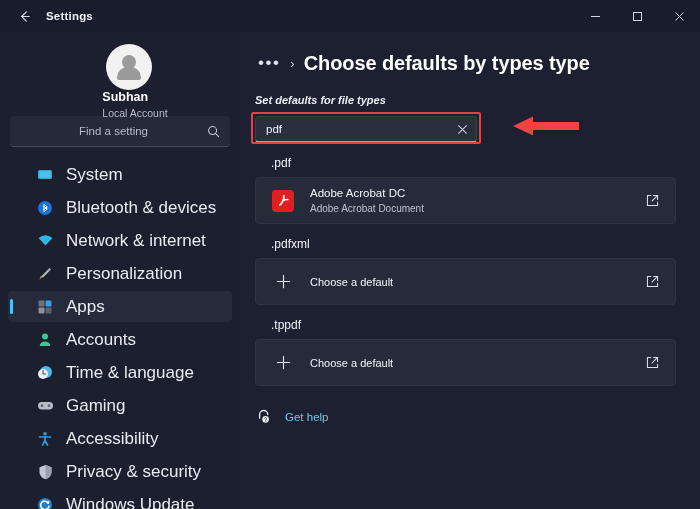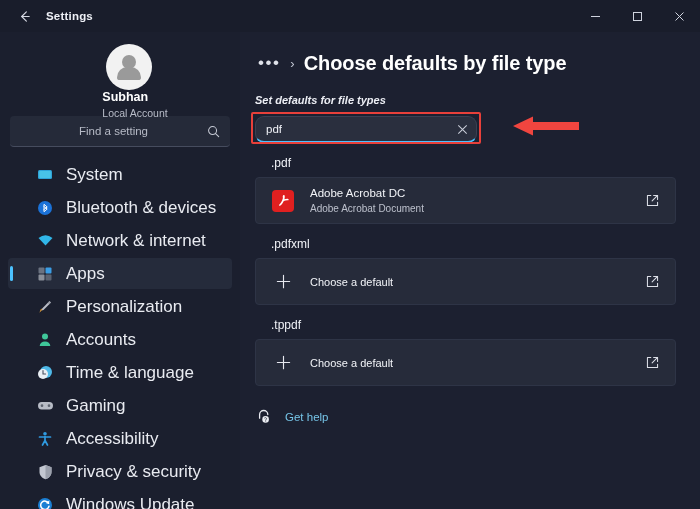--- a/index.html
+++ b/index.html
@@ -192,21 +192,21 @@
     width: 226px; height: 28px;
     border: 2px solid #e8403a;
     border-radius: 2px;
     pointer-events: none;
   }
   .searchbox {
     height: 24px;
     background: #2a2f3e;
     border: 1px solid #3a4052;
     border-bottom: 2px solid #4cc2ff;
-    border-radius: 9px;
+    border-radius: 4px;
     display: flex;
     align-items: center;
     padding: 0 4px 0 10px;
   }
   .searchbox .val {
     flex: 1;
     font-size: 11.5px;
     color: #f0f2f7;
   }
   .clear-x {
@@ -356,46 +356,46 @@
 
       <div class="navitem">
         <span class="navicon">
           <svg width="17" height="17" viewBox="0 0 17 17">
             <path d="M1.5 6 Q8.5 0.5 15.5 6 L8.5 13.5 Z" fill="#31b6e8"></path>
           </svg>
         </span>
         <span class="navlabel">Network &amp; internet</span>
       </div>
 
+      <div class="navitem">
+        <span class="navicon">
+          <svg width="16" height="16" viewBox="0 0 16 16">
+            <path d="M12.5 2 L14 3.5 L6.5 11 L4.6 11.6 L5.2 9.6 Z" fill="#b9bcc6"></path>
+            <path d="M5.2 9.6 L4.6 11.6 L2.4 13.8 L3.6 10.6 Z" fill="#e8a33d"></path>
+            <path d="M11.8 2.7 L13.3 4.2 L12.3 5.2 L10.8 3.7 Z" fill="#8e9099"></path>
+          </svg>
+        </span>
+        <span class="navlabel">Personalization</span>
+      </div>
+
       <div class="navitem selected">
         <span class="navicon">
           <svg width="16" height="16" viewBox="0 0 16 16">
             <rect x="1.5" y="1.5" width="6" height="6" rx="1" fill="#6b7280"></rect>
             <rect x="8.5" y="1.5" width="6" height="6" rx="1" fill="#3b9ee5"></rect>
             <rect x="1.5" y="8.5" width="6" height="6" rx="1" fill="#8a8f99"></rect>
             <rect x="8.5" y="8.5" width="6" height="6" rx="1" fill="#5b6270"></rect>
           </svg>
         </span>
         <span class="navlabel">Apps</span>
       </div>
 
       <div class="navitem">
         <span class="navicon">
           <svg width="16" height="16" viewBox="0 0 16 16">
-            <path d="M12.5 2 L14 3.5 L6.5 11 L4.6 11.6 L5.2 9.6 Z" fill="#b9bcc6"></path>
-            <path d="M5.2 9.6 L4.6 11.6 L2.4 13.8 L3.6 10.6 Z" fill="#e8a33d"></path>
-            <path d="M11.8 2.7 L13.3 4.2 L12.3 5.2 L10.8 3.7 Z" fill="#8e9099"></path>
-          </svg>
-        </span>
-        <span class="navlabel">Personalization</span>
-      </div>
-
-      <div class="navitem">
-        <span class="navicon">
-          <svg width="16" height="16" viewBox="0 0 16 16">
             <circle cx="8" cy="4.6" r="3" fill="#3fc79a"></circle>
             <path d="M2.7 14 a5.3 4.6 0 0 1 10.6 0 z" fill="#3fc79a"></path>
           </svg>
         </span>
         <span class="navlabel">Accounts</span>
       </div>
 
       <div class="navitem">
         <span class="navicon">
           <svg width="16" height="16" viewBox="0 0 16 16">
@@ -451,21 +451,21 @@
       </div>
 
     </div>
   </div>
 
   <div class="main">
 
     <div class="breadcrumb">
       <span class="crumb-dots">•••</span>
       <span class="crumb-sep">›</span>
-      <span class="page-title">Choose defaults by file type</span>
+      <span class="page-title">Choose defaults by types type</span>
     </div>
 
     <div class="section-label">Set defaults for file types</div>
 
     <div class="searchwrap">
       <div class="searchbox">
         <span class="val">pdf</span>
         <span class="clear-x">
           <svg width="11" height="11" viewBox="0 0 11 11">
             <path d="M1.3 1.3 L9.7 9.7 M9.7 1.3 L1.3 9.7" stroke="#c9cdd8" stroke-width="1.05"></path>

